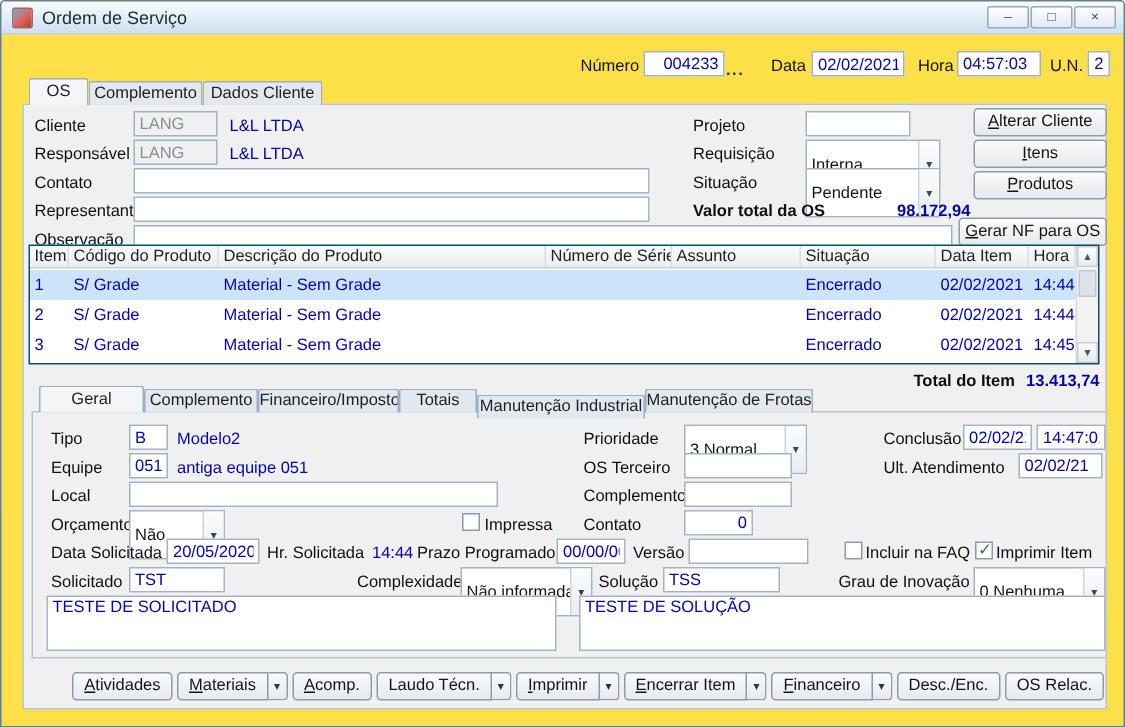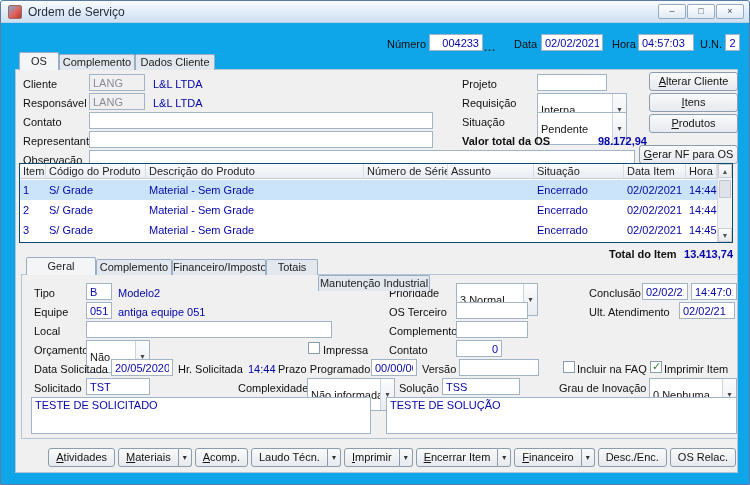--- a/index.html
+++ b/index.html
@@ -1,18 +1,18 @@
 <!DOCTYPE html>
 <html><head>
 <meta charset="utf-8">
 <style>
   * { box-sizing: border-box; margin: 0; padding: 0; }
   html,body { background:#ffffff; }
   body { font-family:"Liberation Sans","DejaVu Sans",sans-serif; font-size:11px; color:#101010; }
-  .window { position:relative; width:750px; height:485px; background:#0ea5e9;
+  .window { position:relative; width:750px; height:485px; background:#fde047;
             border:1px solid #5a7da6; border-radius:3px 3px 0 0; overflow:hidden;padding-left:42px; }
   .titlebar { position:absolute; left:0; top:0; right:0; height:22px;
               background:linear-gradient(#f8fbfe,#dae8f6 70%,#cfe0f2);
               border-bottom:1px solid #bccfe3; display:flex; align-items:center; z-index:10; }
   .app-icon { width:14px; height:14px; margin-left:7px; border-radius:2px; border:1px solid #9a6b66;
               background:linear-gradient(135deg,#7fa8d9 0%,#e0635a 55%,#b23b36 100%); }
   .title { margin-left:6px; font-size:12px; color:#1f2a36; }
   .win-controls { position:absolute; right:5px; top:3px; display:flex; gap:1px; }
   .win-btn { width:28px; height:15px; border:1px solid #97a9c0; border-radius:2px;
              background:linear-gradient(#ffffff,#e0eaf5); font-size:9px; line-height:13px;
@@ -212,21 +212,22 @@
   </div>
 
   <span class="lbl b" style="left:608px;top:247px">Total do Item</span>
   <span class="lbl b blue" style="left:660px;top:247px;width:72px;text-align:right">13.413,74</span>
 
   <div class="panel" style="left:20px;top:273px;width:717px;height:165px"></div>
   <div class="tab sel" style="left:25px;top:256px;width:70px;height:18px;line-height:17px">Geral</div>
   <div class="tab" style="left:95px;top:258px;width:76px;height:16px;line-height:15px">Complemento</div>
   <div class="tab" style="left:171px;top:258px;width:94px;height:16px;line-height:15px">Financeiro/Impostos</div>
   <div class="tab" style="left:265px;top:258px;width:52px;height:16px;line-height:15px">Totais</div>
-  <div class="tab" style="left:317px;top:274px;width:112px;height:16px;line-height:15px">Manutenção Industrial</div>
+  <div class="tab" style="left:317px;top:262px;width:112px;height:16px;line-height:15px">Manutenção Industrial</div>
+  <div class="tab" style="left:429px;top:258px;width:112px;height:16px;line-height:15px">Manutenção de Frotas</div>
 
   <span class="lbl" style="left:33px;top:286px">Tipo</span>
   <input class="txt" style="left: 85px; top: 282px; width: 26px;" value="B">
   <span class="lbl blue" style="left:117px;top:286px">Modelo2</span>
 
   <span class="lbl" style="left:33px;top:305px">Equipe</span>
   <input class="txt" style="left: 85px; top: 301px; width: 26px;" value="051">
   <span class="lbl blue" style="left:117px;top:305px">antiga equipe 051</span>
 
   <span class="lbl" style="left:33px;top:324px">Local</span>

